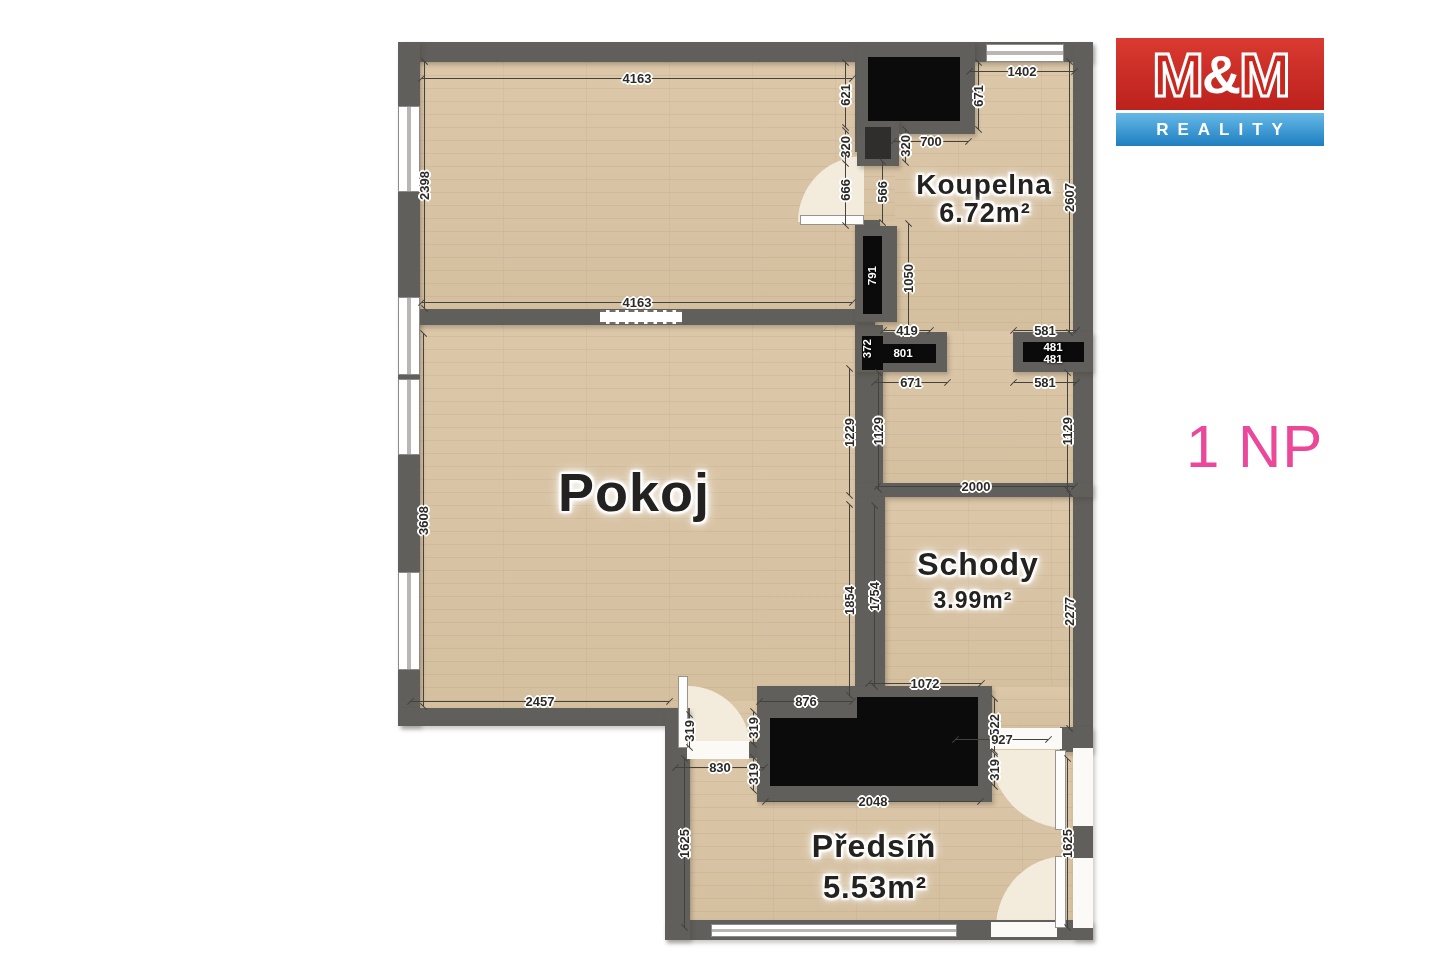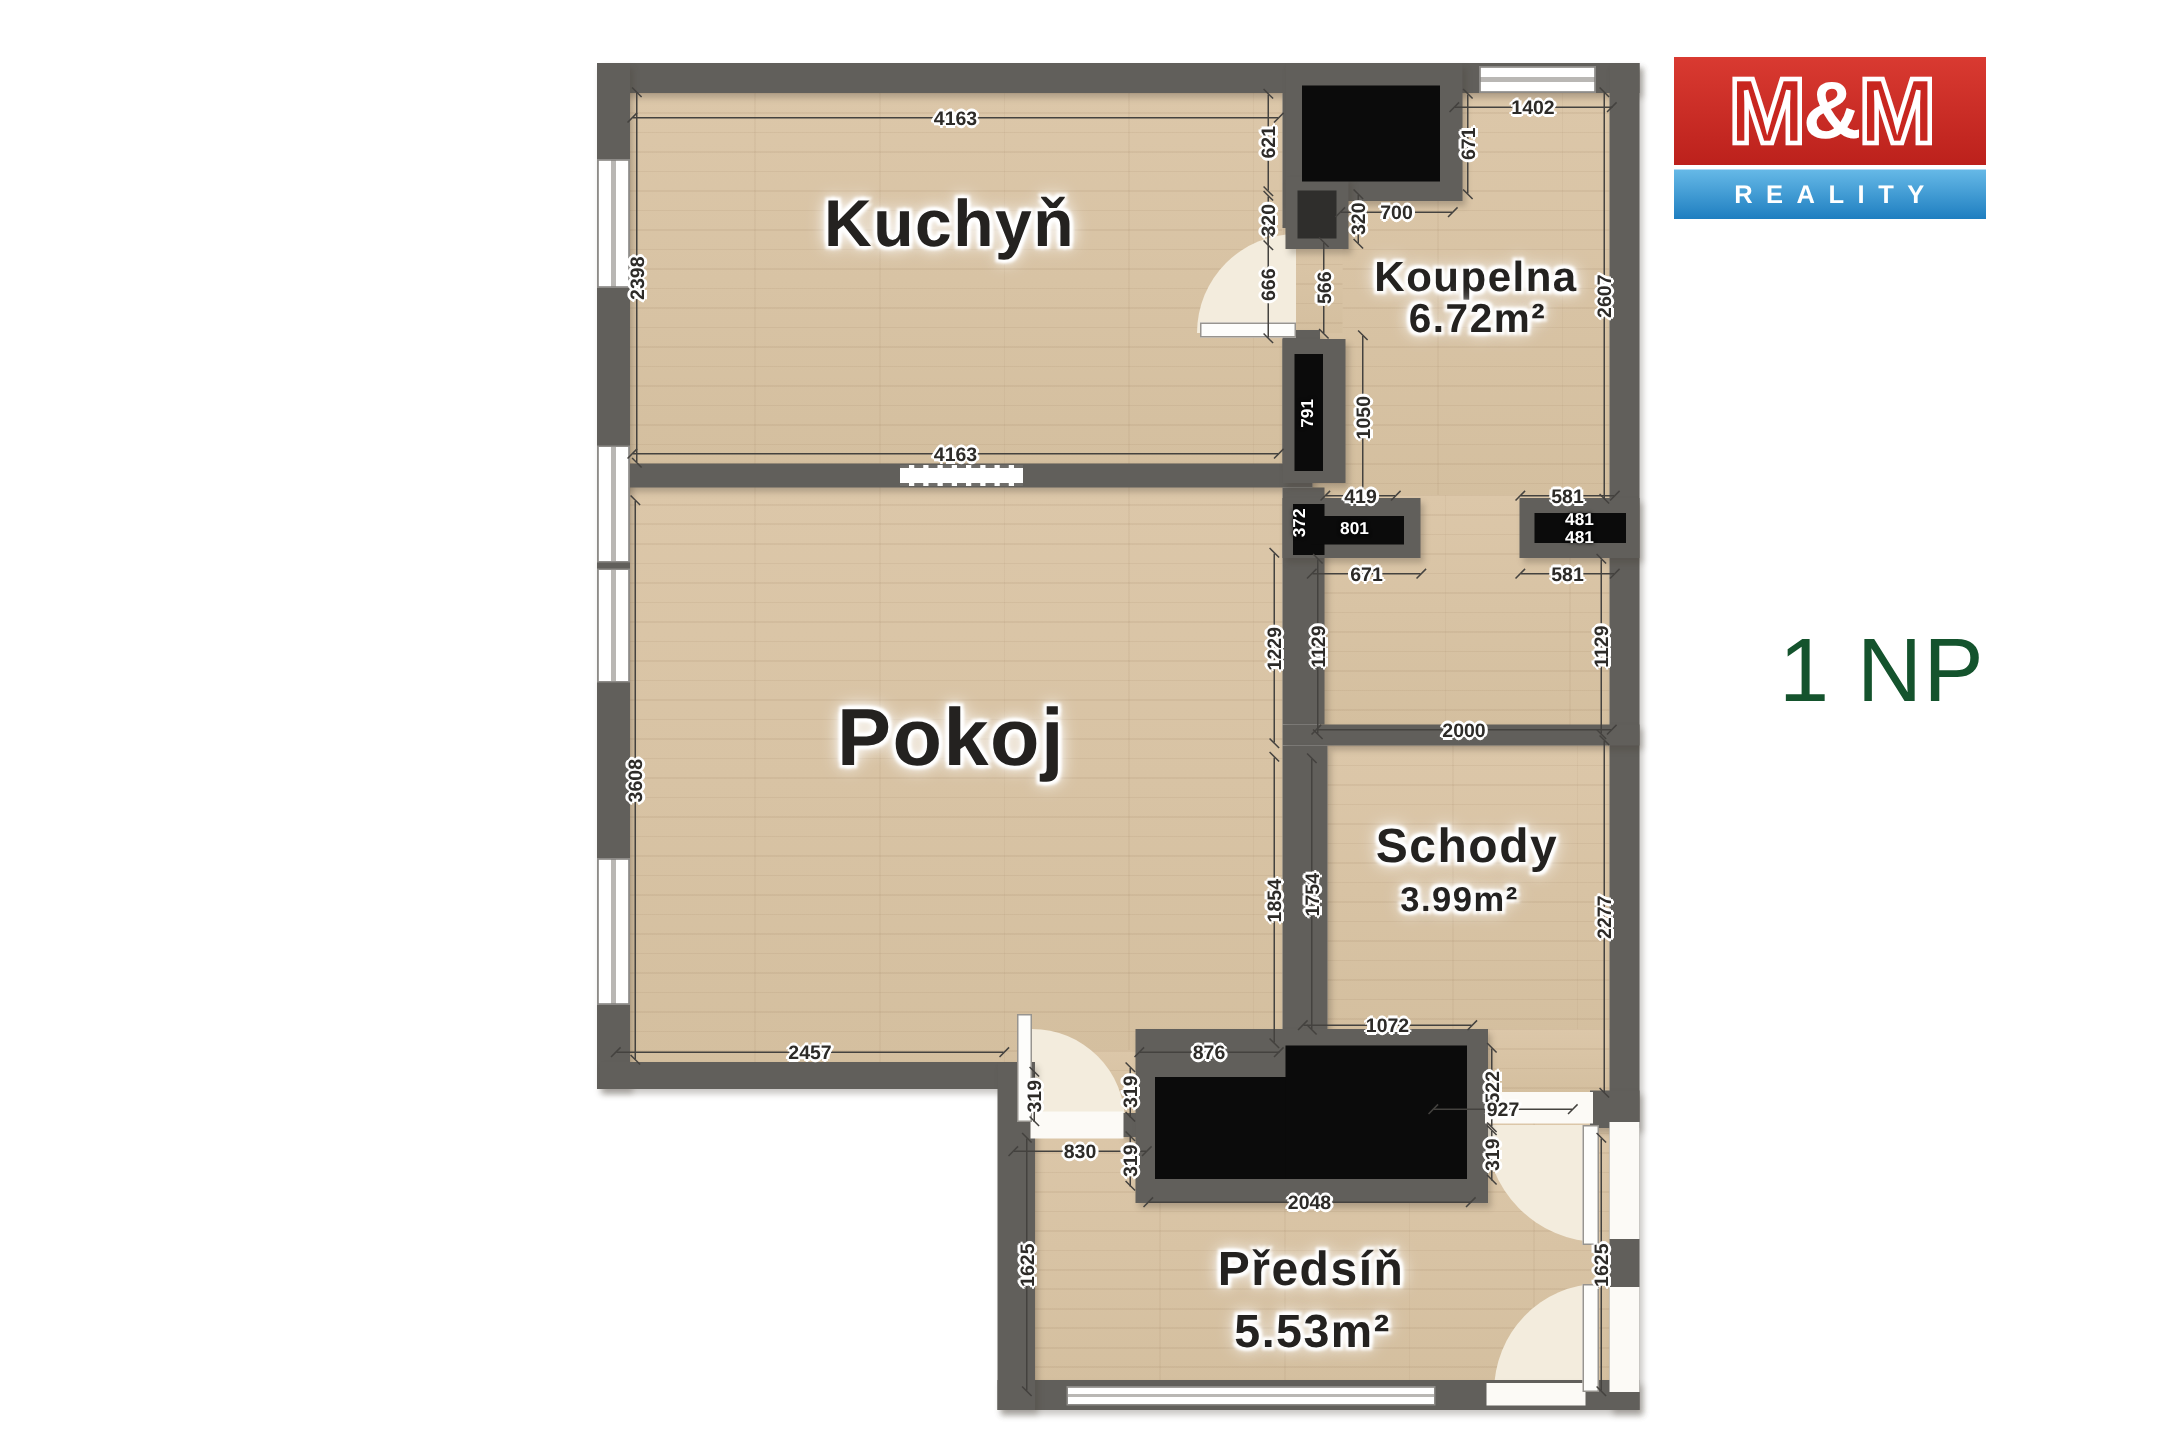--- a/index.html
+++ b/index.html
@@ -44,21 +44,21 @@
                 0 0 6px #fff,0 0 10px #fff,0 0 14px #fff;}
   .logo{position:absolute;z-index:8;}
   .logo-top{height:72px;background:linear-gradient(180deg,#d93a31,#bc211c);
     display:flex;align-items:center;justify-content:center;
     font-weight:800;font-size:62px;letter-spacing:-3px;}
   .logo-top .m{color:#c8261f;-webkit-text-stroke:3px #fff;text-shadow:0 0 1px #fff;}
   .logo-top .amp{color:#fff;font-size:54px;margin:0 1px;}
   .logo-bottom{height:33px;margin-top:3px;background:linear-gradient(180deg,#66b9e7,#1e7ec0);
     color:#fff;font-weight:bold;font-size:17px;letter-spacing:9px;padding-left:8px;
     display:flex;align-items:center;justify-content:center;}
-  .floor-label{position:absolute;z-index:8;font-size:60px;color:#14532d;letter-spacing:1px;}
+  .floor-label{position:absolute;z-index:8;font-size:60px;color:#ec4899;letter-spacing:1px;}
 </style>
 </head>
 <body>
 
 <div id="stage">
   <div id="plan">
 
     <div class="floor" style="left:420px;top:62px;width:435px;height:250px;"></div>
     <div class="floor" style="left:875px;top:62px;width:198px;height:273px;"></div>
     <div class="floor" style="left:420px;top:323px;width:435px;height:390px;"></div>
@@ -284,21 +284,20 @@
         <span class="lab">2048</span>
       </div>
       <div class="dim v" style="left: 677px; width: 14px; top: 759px; height: 168px;">
         <i class="line"></i>
         <span class="lab">1625</span>
       </div>
       <div class="dim v" style="left: 1060px; width: 14px; top: 759px; height: 168px;">
         <i class="line"></i>
         <span class="lab">1625</span>
       </div>
-      <div class="room-label" style="left: 633px; top: 150px; font-size: 44px;">Kuchyň</div>
       <div class="room-label" style="left: 984px; top: 185px; font-size: 28px;">Koupelna</div>
       <div class="room-label" style="left: 985px; top: 213px; font-size: 27px;">6.72m²</div>
       <div class="room-label" style="left: 634px; top: 492px; font-size: 54px;">Pokoj</div>
       <div class="room-label" style="left: 978px; top: 564px; font-size: 32px;">Schody</div>
       <div class="room-label" style="left: 973px; top: 600px; font-size: 23px;">3.99m²</div>
       <div class="room-label" style="left: 874px; top: 846px; font-size: 32px;">Předsíň</div>
       <div class="room-label" style="left: 875px; top: 888px; font-size: 31px;">5.53m²</div>
     </div>
 
   <div class="logo" style="left:1116px;top:38px;width:208px;">

